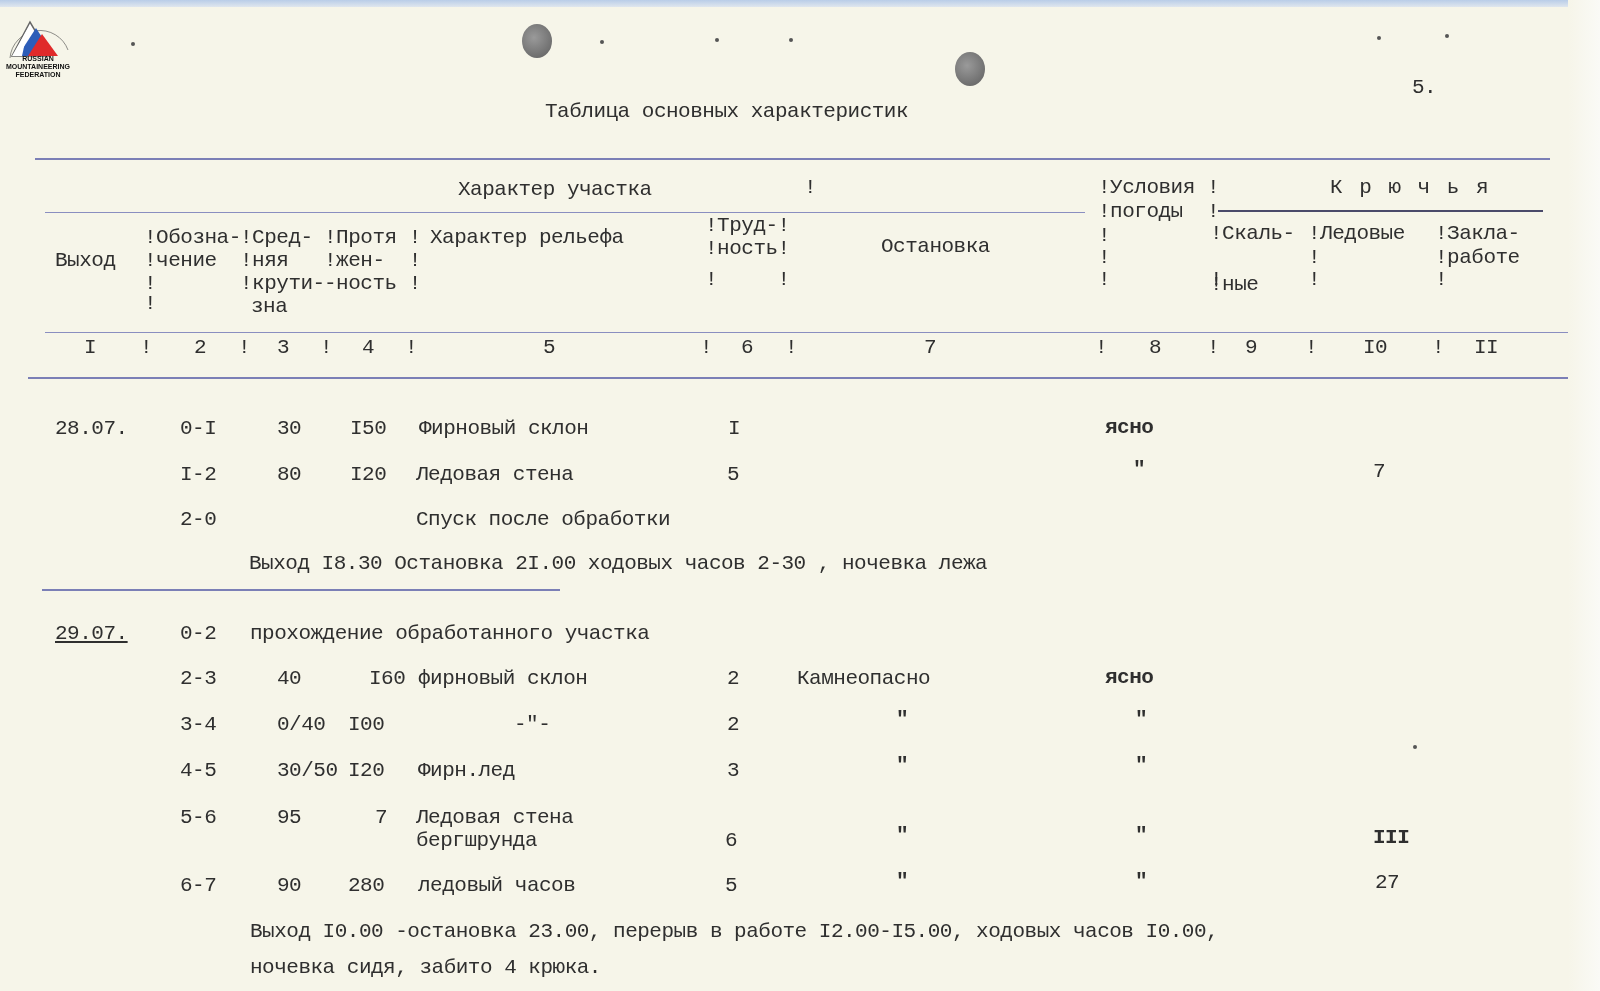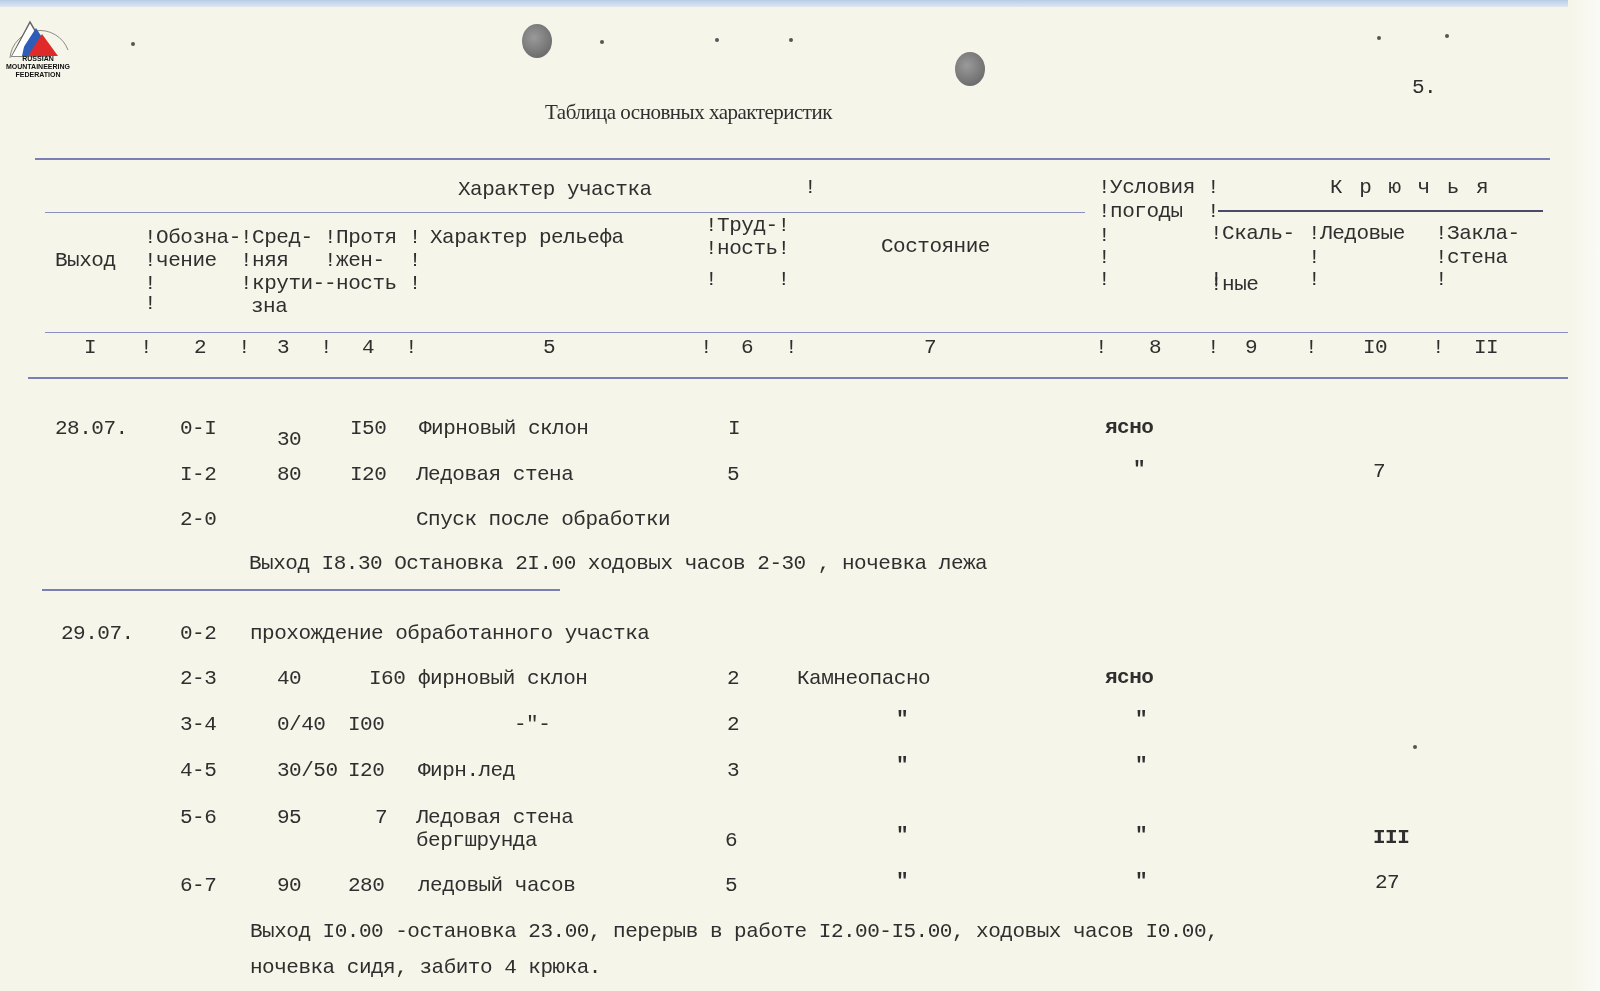--- a/index.html
+++ b/index.html
@@ -46,21 +46,21 @@
 <div class="hole" style="left:955px;top:52px;"></div>
 <div class="dot" style="left:131px;top:42px;"></div>
 <div class="dot" style="left:600px;top:40px;"></div>
 <div class="dot" style="left:715px;top:38px;"></div>
 <div class="dot" style="left:789px;top:38px;"></div>
 <div class="dot" style="left:1377px;top:36px;"></div>
 <div class="dot" style="left:1445px;top:34px;"></div>
 <div class="dot" style="left:1413px;top:745px;"></div>
 
 <div class="t" style="left:1412px;top:76px;">5.</div>
-<div class="t" style="left:545px;top:100px;font-family:Liberation Serif, serif;">Таблица основных характеристик</div>
+<div class="t" style="left:545px;top:100px;">Таблица основных характеристик</div>
 
 <div class="hl" style="left:35px;top:158px;width:1515px;"></div>
 <div class="hl thin" style="left:45px;top:212px;width:1040px;"></div>
 <div class="hl dark" style="left:1218px;top:210px;width:325px;"></div>
 <div class="hl thin" style="left:45px;top:332px;width:1523px;"></div>
 <div class="hl" style="left:28px;top:377px;width:1540px;"></div>
 <div class="hl" style="left:42px;top:589px;width:518px;"></div>
 
 <div class="t" style="left:458px;top:178px;">Характер участка</div>
 <div class="t" style="left:804px;top:176px;">!</div>
@@ -83,41 +83,41 @@
   <div class="t" style="left:324px;top:226px;">!Протя !</div>
   <div class="t" style="left:324px;top:249px;">!жен-  !</div>
   <div class="t" style="left:324px;top:272px;">-ность !</div>
 </div>
 <div class="t" style="left:430px;top:226px;">Характер рельефа</div>
 <div>
   <div class="t" style="left:705px;top:214px;">!Труд-!</div>
   <div class="t" style="left:705px;top:237px;">!ность!</div>
   <div class="t" style="left:705px;top:268px;">!     !</div>
 </div>
-<div class="t" style="left:881px;top:235px;">Состояние</div>
+<div class="t" style="left:881px;top:235px;">Остановка</div>
 <div>
   <div class="t" style="left:1098px;top:176px;">!Условия !</div>
   <div class="t" style="left:1098px;top:200px;">!погоды  !</div>
   <div class="t" style="left:1098px;top:224px;">!</div>
   <div class="t" style="left:1098px;top:246px;">!</div>
   <div class="t" style="left:1098px;top:268px;">!</div>
 </div>
 <div>
   <div class="t" style="left:1210px;top:222px;">!Скаль-</div>
   <div class="t" style="left:1210px;top:246px;margin-top:27px;">!ные</div>
   <div class="t" style="left:1210px;top:268px;">!</div>
 </div>
 <div>
   <div class="t" style="left:1308px;top:222px;">!Ледовые</div>
   <div class="t" style="left:1308px;top:246px;">!</div>
   <div class="t" style="left:1308px;top:268px;">!</div>
 </div>
 <div>
   <div class="t" style="left:1435px;top:222px;">!Закла-</div>
-  <div class="t" style="left:1435px;top:246px;">!стена</div>
+  <div class="t" style="left:1435px;top:246px;">!работе</div>
   <div class="t" style="left:1435px;top:268px;">!</div>
 </div>
 
 <div>
   <div class="t" style="left:84px;top:336px;">I</div>
   <div class="t" style="left:140px;top:336px;">!</div>
   <div class="t" style="left:194px;top:336px;">2</div>
   <div class="t" style="left:238px;top:336px;">!</div>
   <div class="t" style="left:277px;top:336px;">3</div>
   <div class="t" style="left:320px;top:336px;">!</div>
@@ -134,21 +134,21 @@
   <div class="t" style="left:1245px;top:336px;">9</div>
   <div class="t" style="left:1305px;top:336px;">!</div>
   <div class="t" style="left:1363px;top:336px;">I0</div>
   <div class="t" style="left:1432px;top:336px;">!</div>
   <div class="t" style="left:1474px;top:336px;">II</div>
 </div>
 
 <div>
   <div class="t" style="left:55px;top:417px;">28.07.</div>
   <div class="t" style="left:180px;top:417px;">0-I</div>
-  <div class="t" style="left:277px;top:428px;">30</div>
+  <div class="t" style="left:277px;top:417px;">30</div>
   <div class="t" style="left:350px;top:417px;">I50</div>
   <div class="t" style="left:419px;top:417px;">Фирновый склон</div>
   <div class="t" style="left:728px;top:417px;">I</div>
   <div class="t b" style="left:1105px;top:416px;">ясно</div>
 </div>
 <div>
   <div class="t" style="left:180px;top:463px;">I-2</div>
   <div class="t" style="left:277px;top:463px;">80</div>
   <div class="t" style="left:350px;top:463px;">I20</div>
   <div class="t" style="left:416px;top:463px;">Ледовая стена</div>
@@ -156,21 +156,21 @@
   <div class="t b" style="left:1133px;top:458px;">"</div>
   <div class="t" style="left:1373px;top:460px;">7</div>
 </div>
 <div>
   <div class="t" style="left:180px;top:508px;">2-0</div>
   <div class="t" style="left:416px;top:508px;">Спуск после обработки</div>
 </div>
 <div class="t" style="left:249px;top:552px;">Выход I8.30 Остановка 2I.00 ходовых часов 2-30 , ночевка лежа</div>
 
 <div>
-  <div class="t" style="left:61px;top:622px;">29.07.</div>
+  <div class="t" style="left:55px;top:622px;text-decoration:underline;">29.07.</div>
   <div class="t" style="left:180px;top:622px;">0-2</div>
   <div class="t" style="left:250px;top:622px;">прохождение обработанного участка</div>
 </div>
 <div>
   <div class="t" style="left:180px;top:667px;">2-3</div>
   <div class="t" style="left:277px;top:667px;">40</div>
   <div class="t" style="left:369px;top:667px;">I60</div>
   <div class="t" style="left:418px;top:667px;">фирновый склон</div>
   <div class="t" style="left:727px;top:667px;">2</div>
   <div class="t" style="left:797px;top:667px;">Камнеопасно</div>

